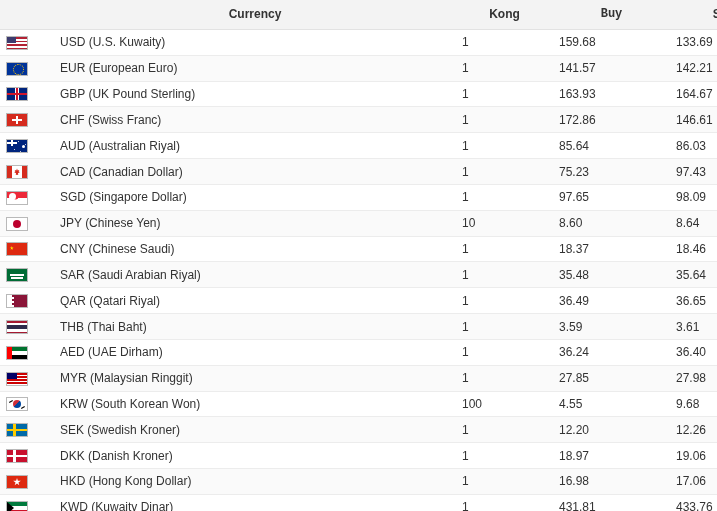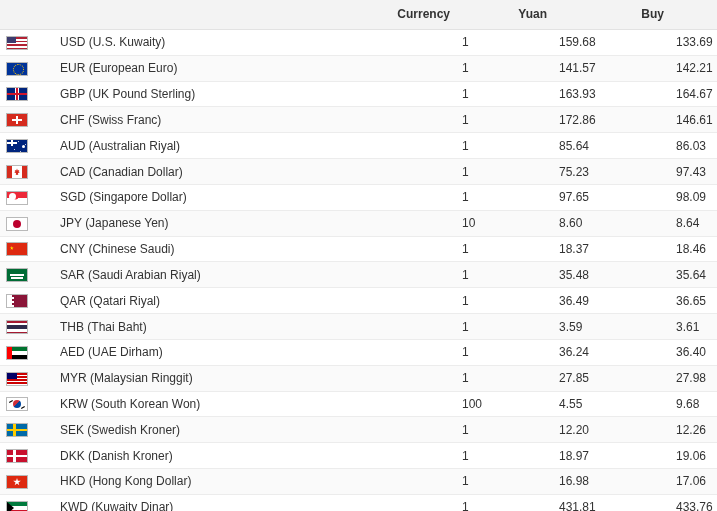--- a/index.html
+++ b/index.html
@@ -18,29 +18,29 @@
   .rate-table {
     width: 717px;
     border-collapse: collapse;
     table-layout: fixed;
   }
   .rate-table thead th {
     background: #f3f3f3;
     color: #333333;
     font-size: 12px;
     font-weight: bold;
-    text-align: right;
+    text-align: center;
     padding: 7px 6px 8px 6px;
     border-bottom: 1px solid #e2e2e2;
     white-space: nowrap;
   }
   .col-flag { width: 42px; }
   .col-currency { width: 390px; }
   .col-unit { width: 85px; }
-  .col-buy { width: 105px; }
+  .col-buy { width: 105px; font-family: Liberation Mono, monospace; }
   .col-sell { width: 95px; }
 
   .rate-table tbody td {
     padding: 5px 6px;
     border-bottom: 1px solid #ececec;
     font-size: 12px;
     color: #333333;
     vertical-align: middle;
     white-space: nowrap;
   }
@@ -165,21 +165,21 @@
     border-top:6px solid transparent; border-bottom:6px solid transparent; border-left:7px solid #000000; }
 </style>
 </head>
 <body>
 
 <table class="rate-table">
   <thead>
     <tr>
       <th class="col-flag"></th>
       <th class="col-currency">Currency</th>
-      <th class="col-unit">Yuan</th>
+      <th class="col-unit">Kong</th>
       <th class="col-buy">Buy</th>
       <th class="col-sell">Sell</th>
     </tr>
   </thead>
   <tbody id="rate-rows">
       <tr>
         <td class="flag-cell"><span class="flag f-stripes-h"><span class="f-canton"></span></span></td>
         <td>USD (U.S. Kuwaity)</td>
         <td>1</td>
         <td>159.68</td>
@@ -222,21 +222,21 @@
       </tr>
       <tr>
         <td class="flag-cell"><span class="flag f-sg"></span></td>
         <td>SGD (Singapore Dollar)</td>
         <td>1</td>
         <td>97.65</td>
         <td>98.09</td>
       </tr>
       <tr>
         <td class="flag-cell"><span class="flag f-jp"></span></td>
-        <td>JPY (Japanese Yen)</td>
+        <td>JPY (Chinese Yen)</td>
         <td>10</td>
         <td>8.60</td>
         <td>8.64</td>
       </tr>
       <tr>
         <td class="flag-cell"><span class="flag f-cn"></span></td>
         <td>CNY (Chinese Saudi)</td>
         <td>1</td>
         <td>18.37</td>
         <td>18.46</td>

